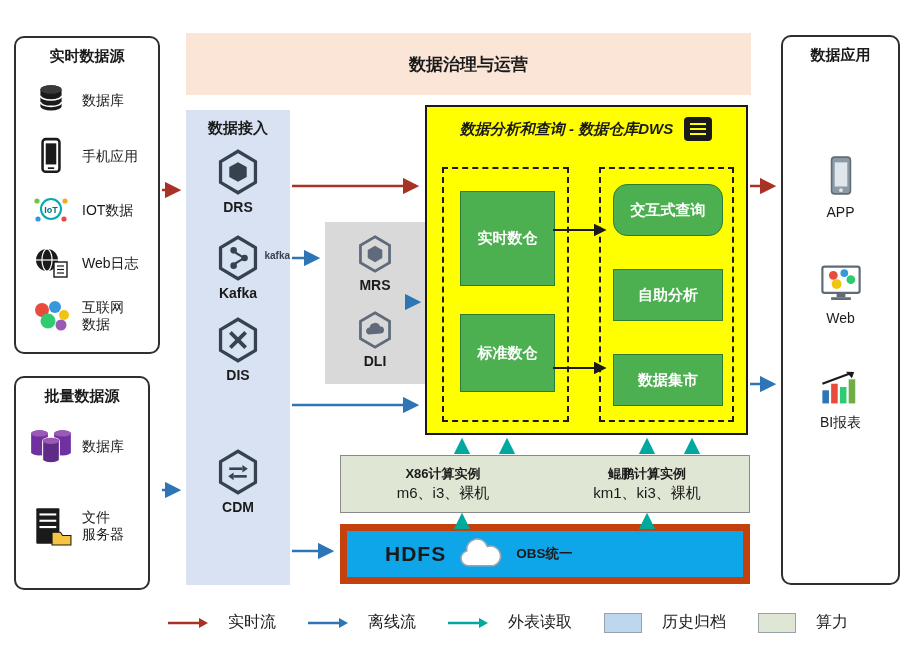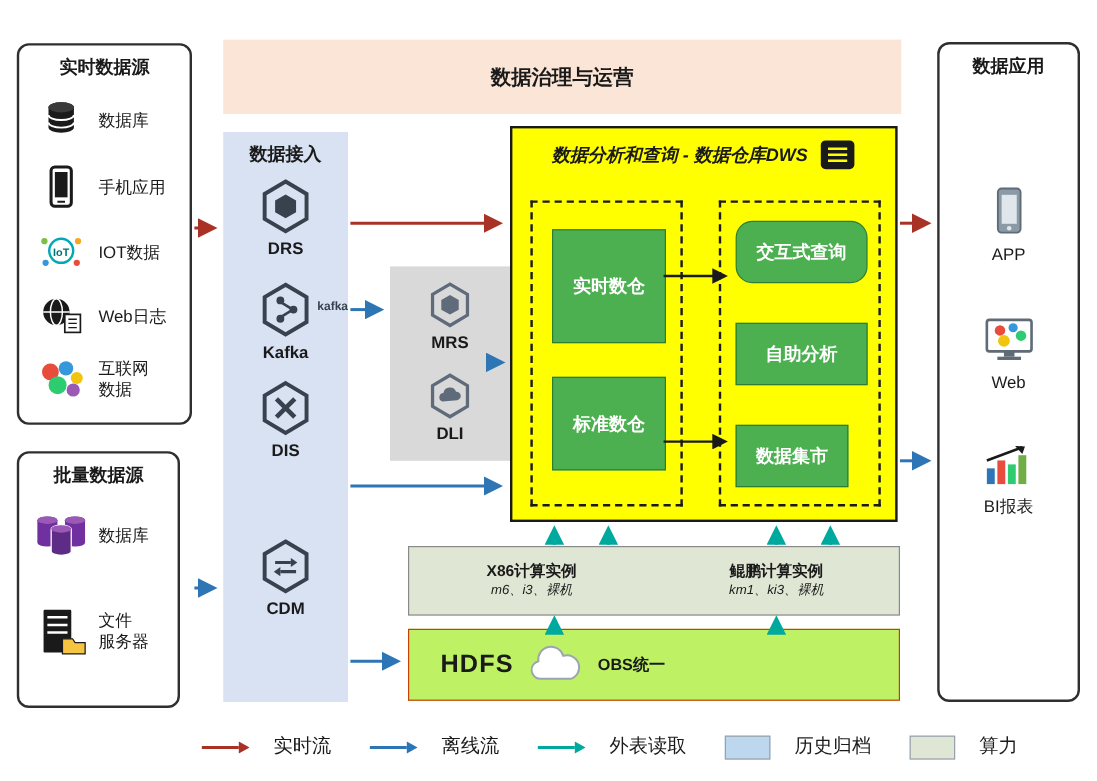--- a/index.html
+++ b/index.html
@@ -36,25 +36,25 @@
   .dws-title { font-weight:bold; font-size:15px; }
   .dashed { position:absolute; border:2px dashed #1a1a1a; }
   .greenbox { position:absolute; background:#4caf50; border:1px solid #2e7d32; color:#fff; font-weight:bold;
               font-size:15px; display:flex; align-items:center; justify-content:center; text-align:center; }
 
   
   .compute { position:absolute; left:340px; top:455px; width:410px; height:58px; background:#dfe6d4;
              border:1px solid #8a8a8a; display:flex; }
   .compute .grp { flex:1; display:flex; flex-direction:column; align-items:center; justify-content:center; line-height:1.3; }
   .compute .t { font-weight:bold; font-size:13px; }
-  .compute .s { font-size:11px;font-style:italic; }
-
-  
-  .hdfs { position:absolute; left:340px; top:524px; width:410px; height:60px; background:#bef264;
-          border:1px solid #c2410c; display:flex; align-items:center; gap:10px; padding-left:26px; }
+  .compute .s { font-size:15px; }
+
+  
+  .hdfs { position:absolute; left:340px; top:524px; width:410px; height:60px; background:#0ea5e9;
+          border:7px solid #c2410c; display:flex; align-items:center; gap:10px; padding-left:38px; }
   .hdfs-label { font-weight:bold; font-size:21px; letter-spacing:1px; }
   .obs-lines { display:flex; flex-direction:row; font-size:13.5px; line-height:1.3; }
   .obs-bold { font-weight:bold; }
   .obs-note { font-weight:normal; }
 
   
   .app-item { position:absolute; left:0; width:100%; display:flex; flex-direction:column; align-items:center;
               gap:7px; font-size:14px; }
 
   
@@ -251,21 +251,21 @@
     </div>
 
     <div class="dashed" style="left:15px; top:60px; width:127px; height:255px;">
       <div class="greenbox" style="left:16px; top:22px; width:95px; height:95px;">实时数仓</div>
       <div class="greenbox" style="left:16px; top:145px; width:95px; height:78px;">标准数仓</div>
     </div>
 
     <div class="dashed" style="left:172px; top:60px; width:135px; height:255px;">
       <div class="greenbox" style="left:12px; top:15px; width:110px; height:52px;border-radius:14px;">交互式查询</div>
       <div class="greenbox" style="left:12px; top:100px; width:110px; height:52px;">自助分析</div>
-      <div class="greenbox" style="left:12px; top:185px; width:94px; height:52px;">数据集市</div>
+      <div class="greenbox" style="left:12px; top:185px; width:110px; height:52px;">数据集市</div>
     </div>
   </div>
 
   <div class="compute">
     <div class="grp">
       <span class="t">X86计算实例</span>
       <span class="s">m6、i3、裸机</span>
     </div>
     <div class="grp">
       <span class="t">鲲鹏计算实例</span>

